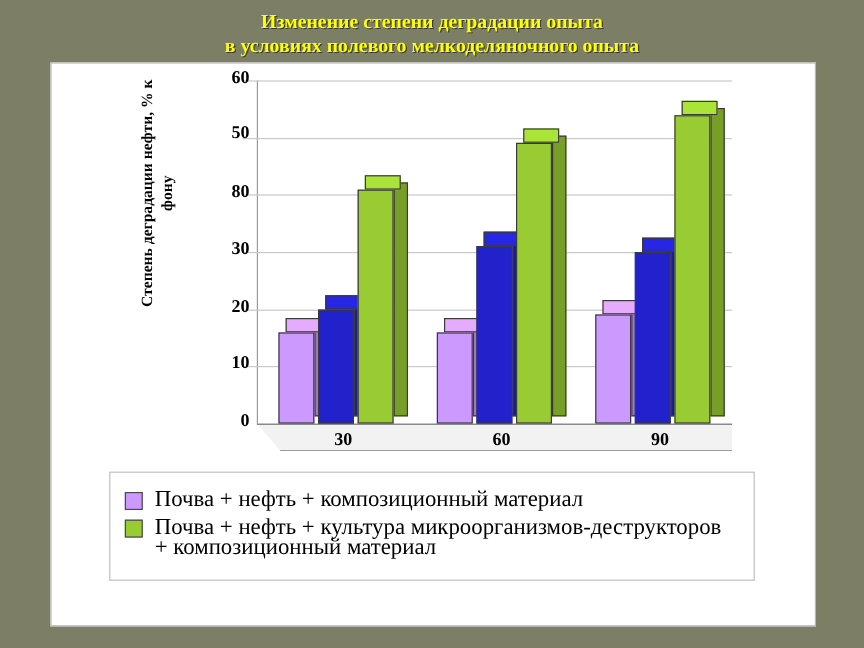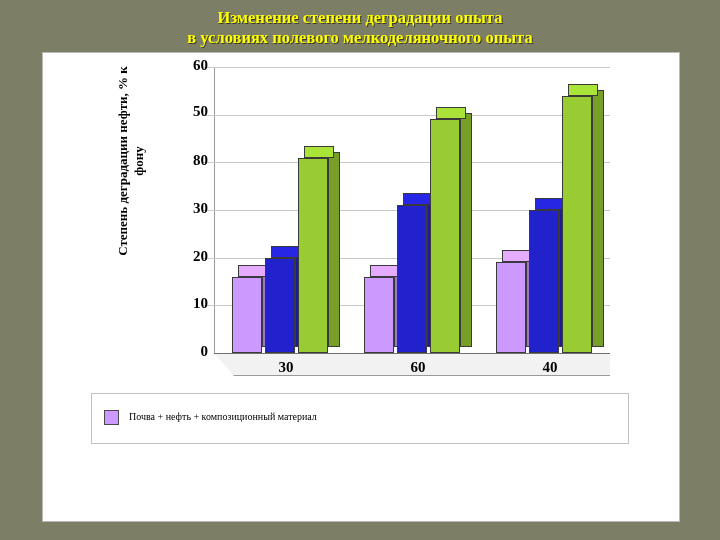--- a/index.html
+++ b/index.html
@@ -200,21 +200,21 @@
   }
   .legend-swatch {
     width: 13px;
     height: 13px;
     border: 1px solid #4a4a4a;
     margin-right: 10px;
     margin-top: 2px;
     flex: 0 0 auto;
   }
   .legend-text {
-    font-size: 10px;
+    font-size: 19px;
     line-height: 17px;
     color: #000;
     font-family: "Liberation Serif", serif;
   }
 </style>
 </head>
 <body>
 
 <div id="slide">
 
@@ -300,27 +300,31 @@
             </div>
             <div class="bar" style="left: 384px; width: 30px; height: 257.4px; bottom: 24px;">
               <div class="side" style="background: rgb(119, 159, 40); height: 257.4px; bottom: 6px; right: -12px;"></div>
               <div class="front" style="background: rgb(153, 204, 51);"></div>
               <div class="top" style="background: rgb(171, 228, 57); top: -12px; left: 6px; width: 30px;"></div>
             </div>
           </div>
         <div id="xlabels">
             <div class="x-label" style="left: 68px;">30</div>
             <div class="x-label" style="left: 200px;">60</div>
-            <div class="x-label" style="left: 332px;">40</div>
+            <div class="x-label" style="left: 332px;">90</div>
           </div>
       </div>
 
       <div id="x-axis-title">Время наблюдений, сутки</div>
     </div>
 
     <div id="legend">
         <div class="legend-row">
           <span class="legend-swatch" style="background: rgb(204, 153, 255);"></span>
           <span class="legend-text">Почва + нефть + композиционный материал</span>
         </div>
+        <div class="legend-row">
+          <span class="legend-swatch" style="background: rgb(153, 204, 51);"></span>
+          <span class="legend-text">Почва + нефть + культура микроорганизмов-деструкторов + композиционный материал</span>
+        </div>
       </div>
   </div>
 </div>
 
 </body></html>

